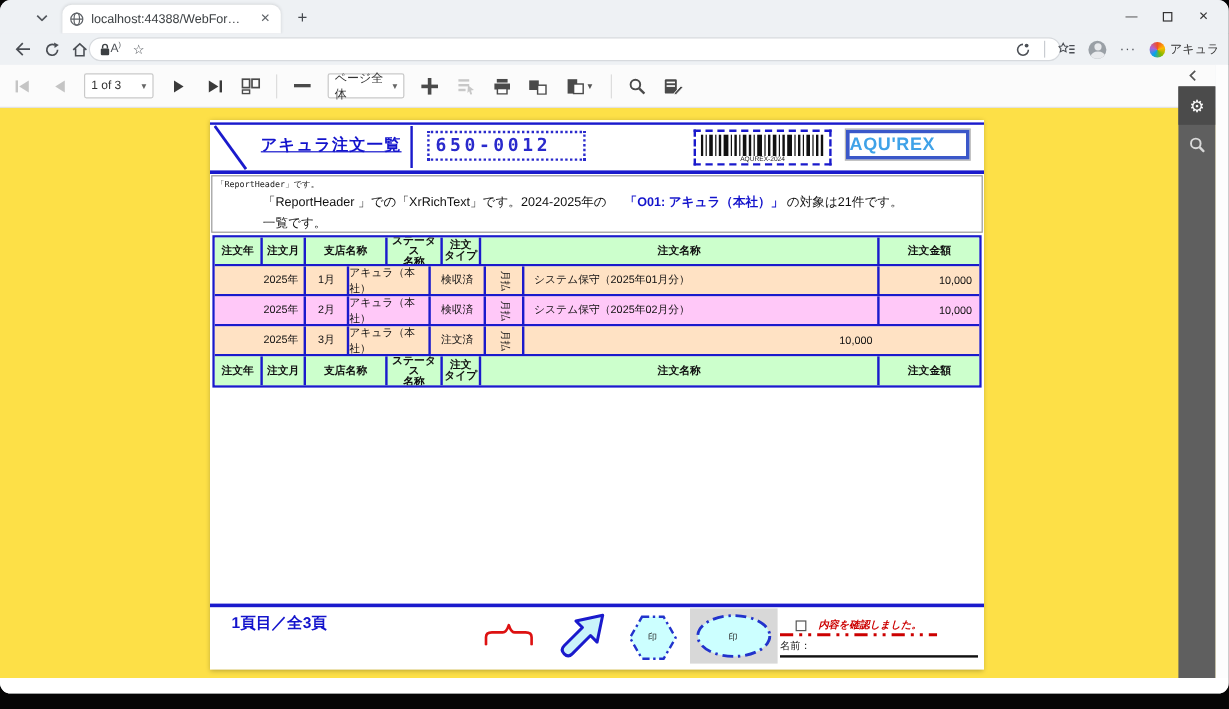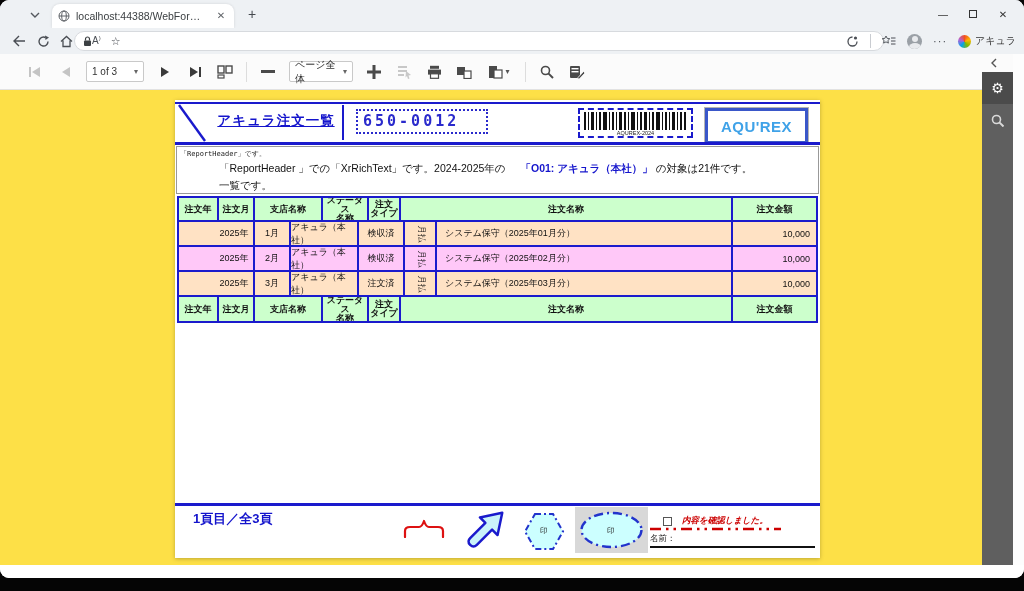--- a/index.html
+++ b/index.html
@@ -43,21 +43,21 @@
     background:conic-gradient(#f25022,#ffb900,#7fba00,#00a4ef,#b063d6,#f25022); }
   .avatar { width:15px; height:15px; border-radius:50%; background:#9aa0a6; position:relative; overflow:hidden; }
   .avatar:before { content:""; position:absolute; left:4.5px; top:2.5px; width:6px; height:6px;
     border-radius:50%; background:#e8eaed; }
   .avatar:after { content:""; position:absolute; left:1.5px; top:9px; width:12px; height:8px;
     border-radius:50%; background:#e8eaed; }
   .vdiv { width:1px; height:14px; background:#c9ccd1; }
 
   
   .vtoolbar { position:absolute; left:0; top:54px; width:1013px; height:36px; background:#fbfbfb;
-    border-bottom:1px solid #e2e2e2; display:flex; align-items:center; padding-left:20px; }
+    border-bottom:1px solid #e2e2e2; display:flex; align-items:center; padding-left:4px; }
   .tbtn { width:24px; height:24px; display:flex; align-items:center; justify-content:center; margin:0 3px; }
   .tsep { width:1px; height:20px; background:#ddd; margin:0 6px; }
   .tsel { height:21px; background:#fff; border:1px solid #c9c9c9; border-radius:2px;
     display:flex; align-items:center; justify-content:space-between; font-size:10px; color:#333;
     padding:0 5px; margin:0 6px; }
   .tsel .caret { font-size:8px; color:#666; margin-left:6px; }
   .panel-collapse { position:absolute; right:26px; top:58px; color:#555; }
 
   
   .vbody { position:absolute; left:0; top:90px; width:1013px; height:475px; background:#fde047; }
@@ -74,23 +74,23 @@
   .rep-topline { position:absolute; left:0; top:2px; width:645px; height:2px; background:#1a1acc; }
   .rep-title { position:absolute; left:32px; top:12px; width:138px; text-align:center;
     font-size:13.5px; font-weight:bold; color:#1414cc; text-decoration:underline; letter-spacing:1px; }
   .rep-vline { position:absolute; left:167px; top:5px; width:2px; height:35px; background:#1a1acc; }
   .postal { position:absolute; left:181px; top:9px; width:132px; height:25px;
     border:2px dotted #2a2acc; color:#2a2acc; font-family:"DejaVu Sans Mono","Liberation Mono",monospace;
     font-weight:bold; font-size:15px; letter-spacing:3px; line-height:21px; padding-left:5px; }
   .barcode-box { position:absolute; left:403px; top:8px; width:115px; height:30px;
     border:2px dashed #1a1acc; background:#fff; text-align:center; }
   .barcode-label { font-size:5.5px; color:#222; line-height:6px; }
-  .logo-box { position:absolute; left:530px; top:8px; width:103px; height:36px;
+  .logo-box { position:absolute; left:530px; top:8px; width:103px; height:25px;
     border:3px solid #3a57c9; outline:1px solid #b5b5b5; background:#fff; display:flex;
-    align-items:center; justify-content:center; }
+    align-items:center; }
   .logo-text { font-size:15px; font-weight:800; color:#3fa2e8; letter-spacing:.5px; }
 
   .richtext { position:absolute; left:1px; top:46px; width:643px; height:48px; border:1px solid #999; }
   .rt1 { position:absolute; left:3px; top:2px; font-size:7px; color:#222;
     font-family:"DejaVu Sans Mono","Liberation Mono",monospace; }
   .rt2 { position:absolute; left:42px; top:15px; font-size:10.5px; color:#111; }
   .rt2 .em { color:#1414cc; font-weight:bold;margin-left:12px; }
   .rt3 { position:absolute; left:42px; top:32px; font-size:10.5px; color:#111; }
 
   .otable { position:absolute; left:2px; top:96px; width:641px; border:2px solid #1a1acc; }
@@ -394,21 +394,20 @@
             <div class="tcell cell-amt">10,000</div>
           </div>
           <div class="trow drow bg-peach">
             <div class="tcell">2025年</div>
             <div class="tcell">3月</div>
             <div class="tcell">アキュラ（本社）</div>
             <div class="tcell">注文済</div>
             <div class="tcell">
                 <span class="rot">月払</span>
               </div>
-            <div class="tcell cell-name">システム保守（2025年03月分）</div>
             <div class="tcell cell-amt">10,000</div>
           </div>
           <div class="trow hrow">
             <div class="tcell">注文年</div>
             <div class="tcell">注文月</div>
             <div class="tcell">支店名称</div>
             <div class="tcell">ステータス
 名称</div>
             <div class="tcell">注文
 タイプ</div>

